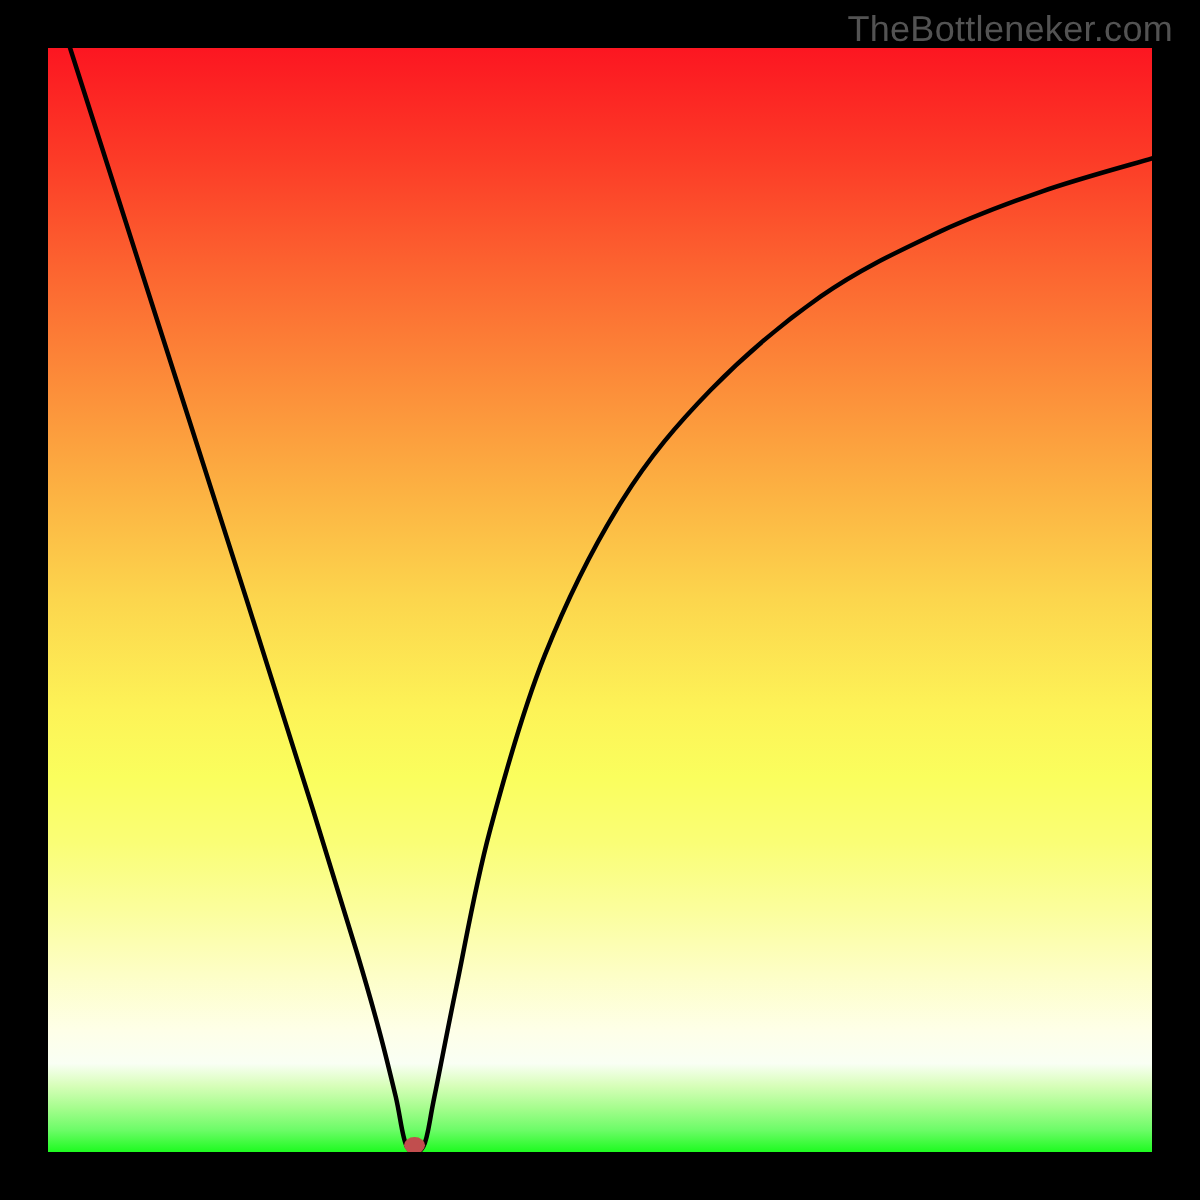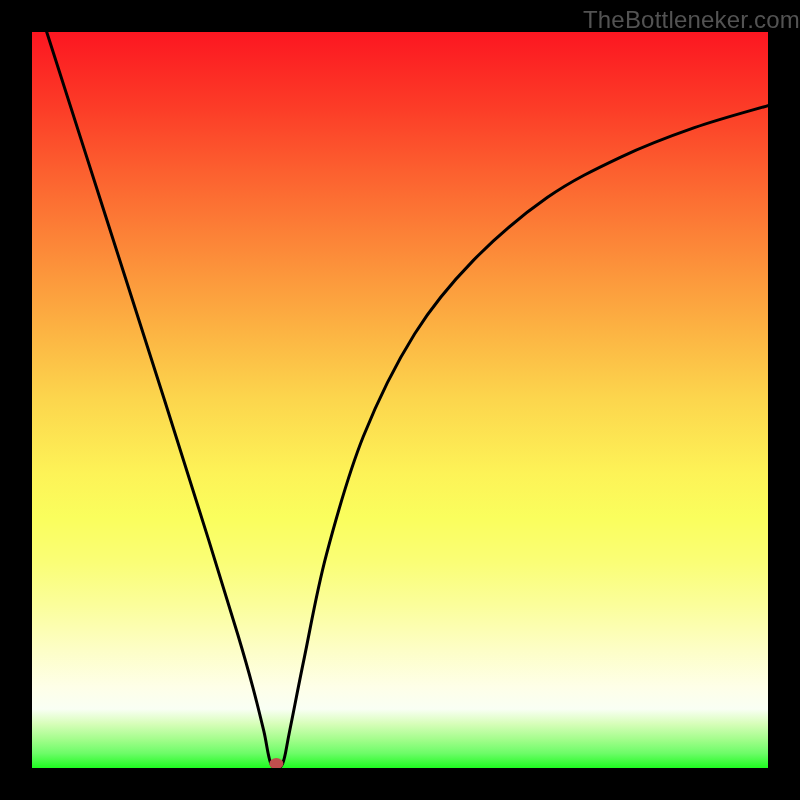--- a/index.html
+++ b/index.html
@@ -47,21 +47,21 @@
   .plot svg {
     position: absolute;
     left: 0;
     top: 0;
     width: 100%;
     height: 100%;
   }
   .watermark {
     position: absolute;
     top: 6px;
-    right: 0;
+    right: 18px;
     color: #535353;
     font-size: 24px;
     font-weight: 500;
     letter-spacing: 0.2px;
     user-select: none;
   }
 </style>
 </head>
 <body>
 

